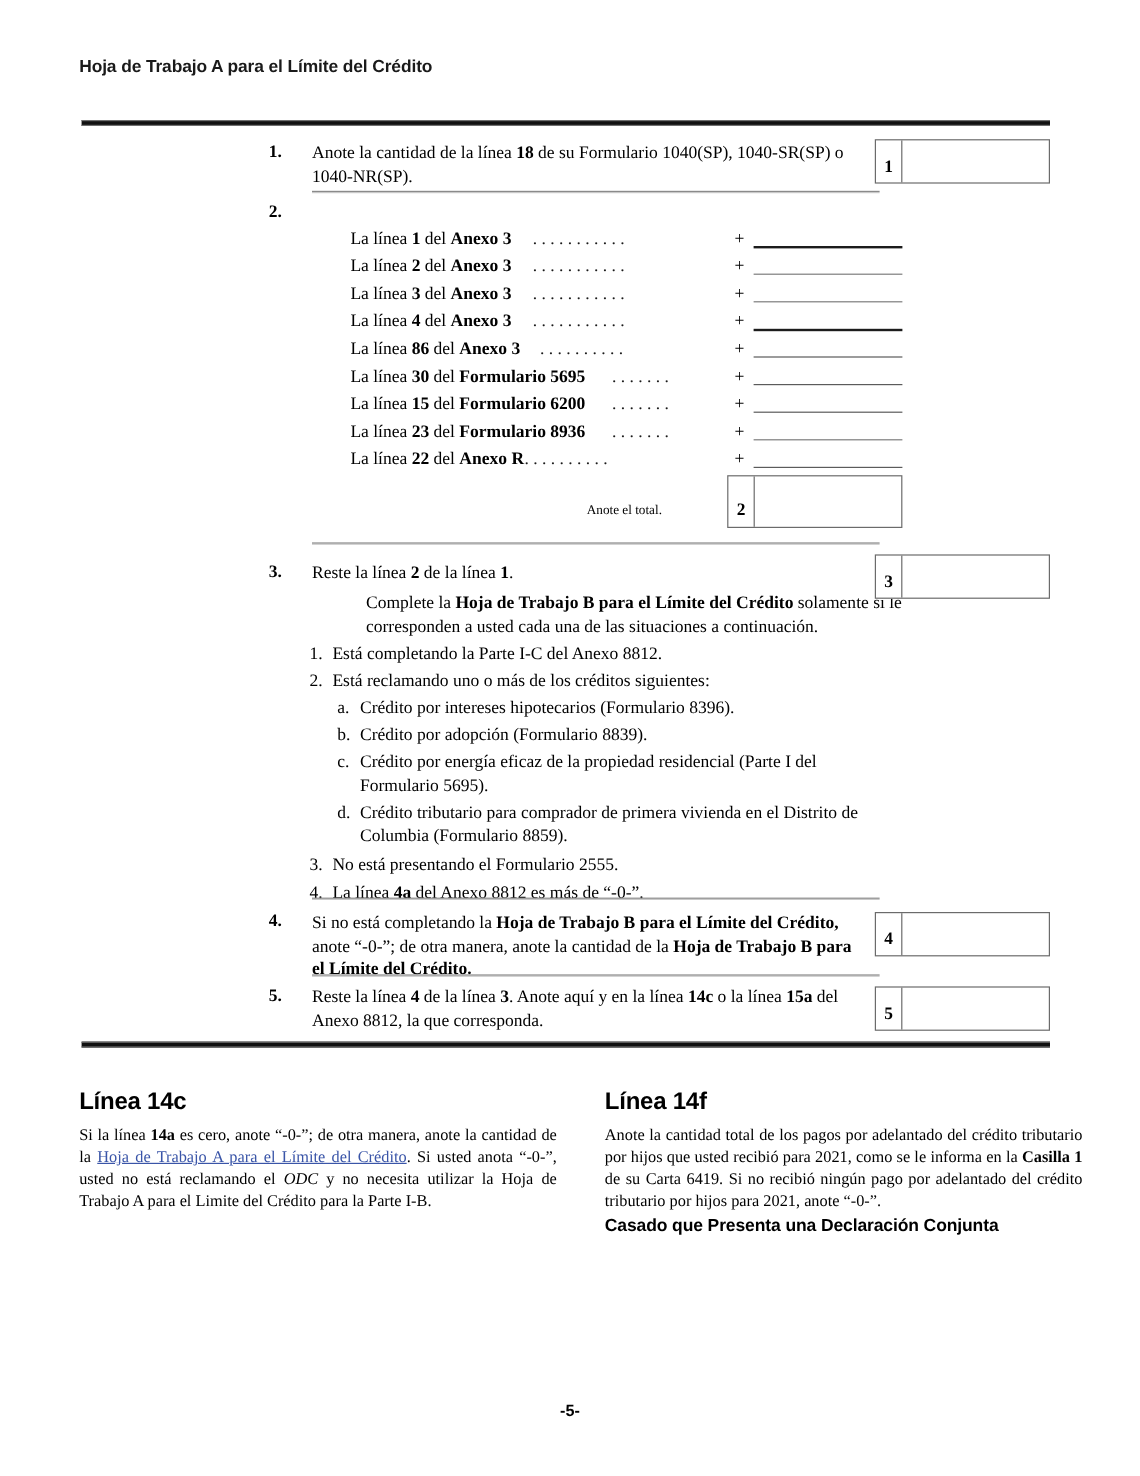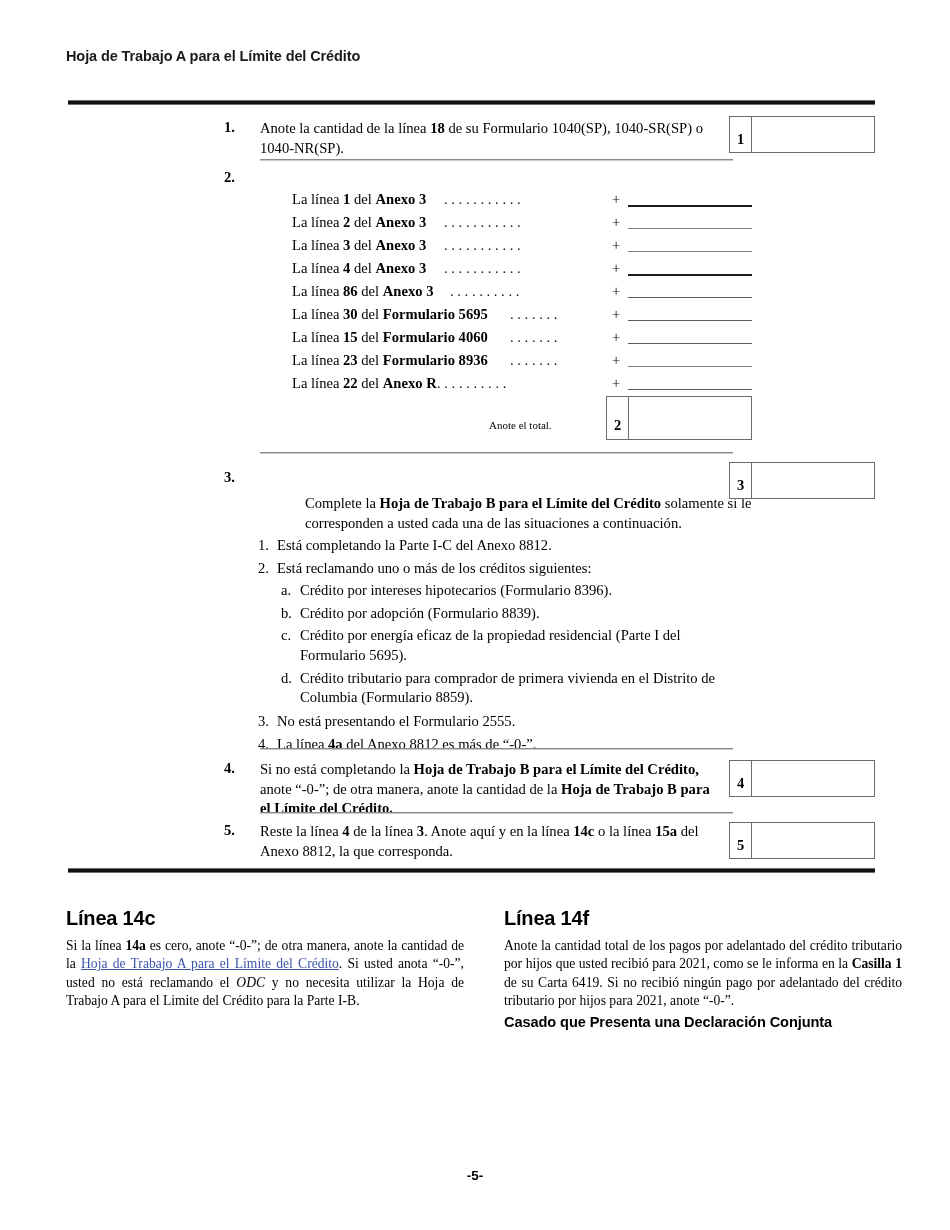--- a/index.html
+++ b/index.html
@@ -328,21 +328,21 @@
   </div>
 
   <div class="addend" style="top:306px;">
     <span class="txt"><span>La línea </span><b>30</b><span> del </span><b>Formulario 5695</b></span>
     <span class="dots" style="left:218px;">.   .   .   .   .   .   .</span>
     <span class="plus">+</span>
     <span class="blankline mid"></span>
   </div>
 
   <div class="addend" style="top:329px;">
-    <span class="txt"><span>La línea </span><b>15</b><span> del </span><b>Formulario 4060</b></span>
+    <span class="txt"><span>La línea </span><b>15</b><span> del </span><b>Formulario 6200</b></span>
     <span class="dots" style="left:218px;">.   .   .   .   .   .   .</span>
     <span class="plus">+</span>
     <span class="blankline mid"></span>
   </div>
 
   <div class="addend" style="top:352px;">
     <span class="txt"><span>La línea </span><b>23</b><span> del </span><b>Formulario 8936</b></span>
     <span class="dots" style="left:218px;">.   .   .   .   .   .   .</span>
     <span class="plus">+</span>
     <span class="blankline light"></span>
@@ -356,20 +356,23 @@
   </div>
 
   <div class="total-label" style="left:489px; top:419px;">Anote el total.</div>
   <div class="abox b2" style="left:606px; top:396px; width:146px; height:44px;">
     <div class="lbl">2</div>
     <div class="fill"></div>
   </div>
   <div class="sep" style="left:260px; top:452px; width:473px;"></div>
 
   <div class="item-num" style="left:224px; top:469px;">3.</div>
+  <div class="item-body" style="left:260px; top:469px; width:455px;">
+    <span>Reste la línea </span><b>2</b><span> de la línea </span><b>1</b><span>.</span>
+  </div>
   <div class="item-body" style="left:260px; top:494px; width:460px;margin-left:45px;">
     <span>Complete la </span><b>Hoja de Trabajo B para el Límite del Crédito</b><span> solamente si le corresponden a usted cada una de las situaciones a continuación.</span>
   </div>
   <div class="abox" style="left:729px; top:462px; width:146px; height:37px;">
     <div class="lbl">3</div>
     <div class="fill"></div>
   </div>
 
   <div class="sublist" style="left:258px; top:536px; width:500px;">
     <div class="sub-row" style="padding-left:19px;">

